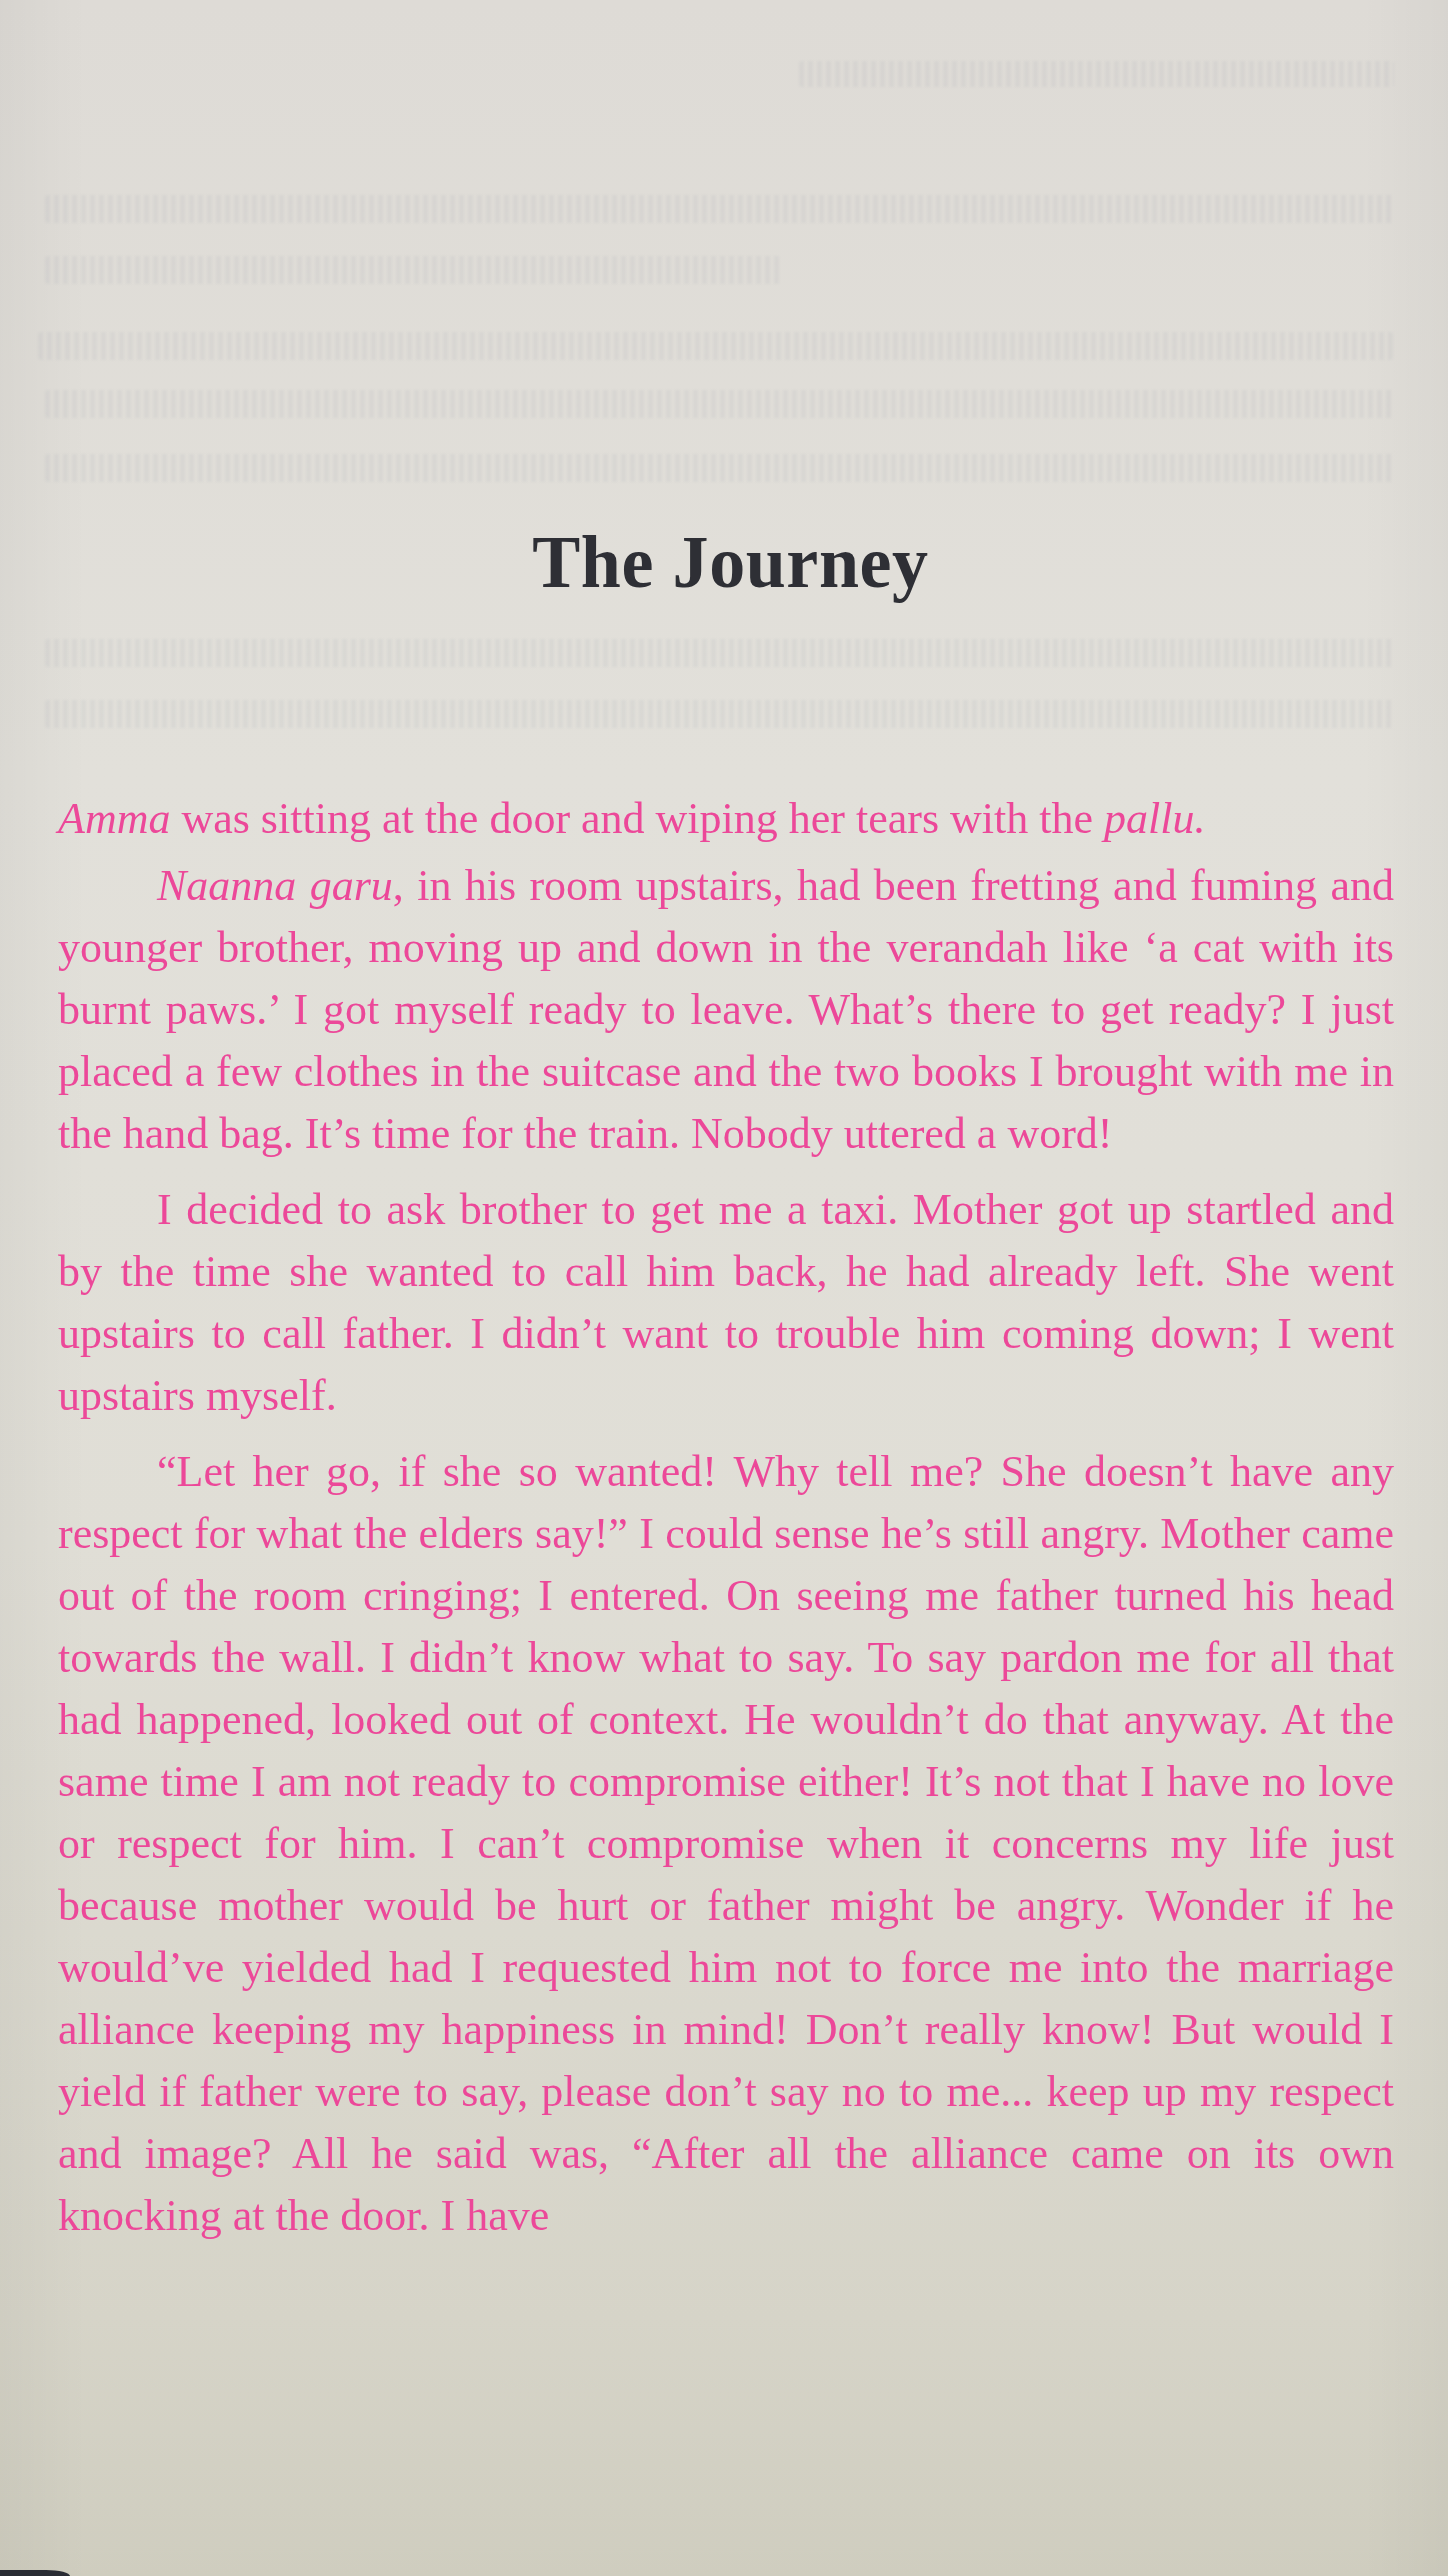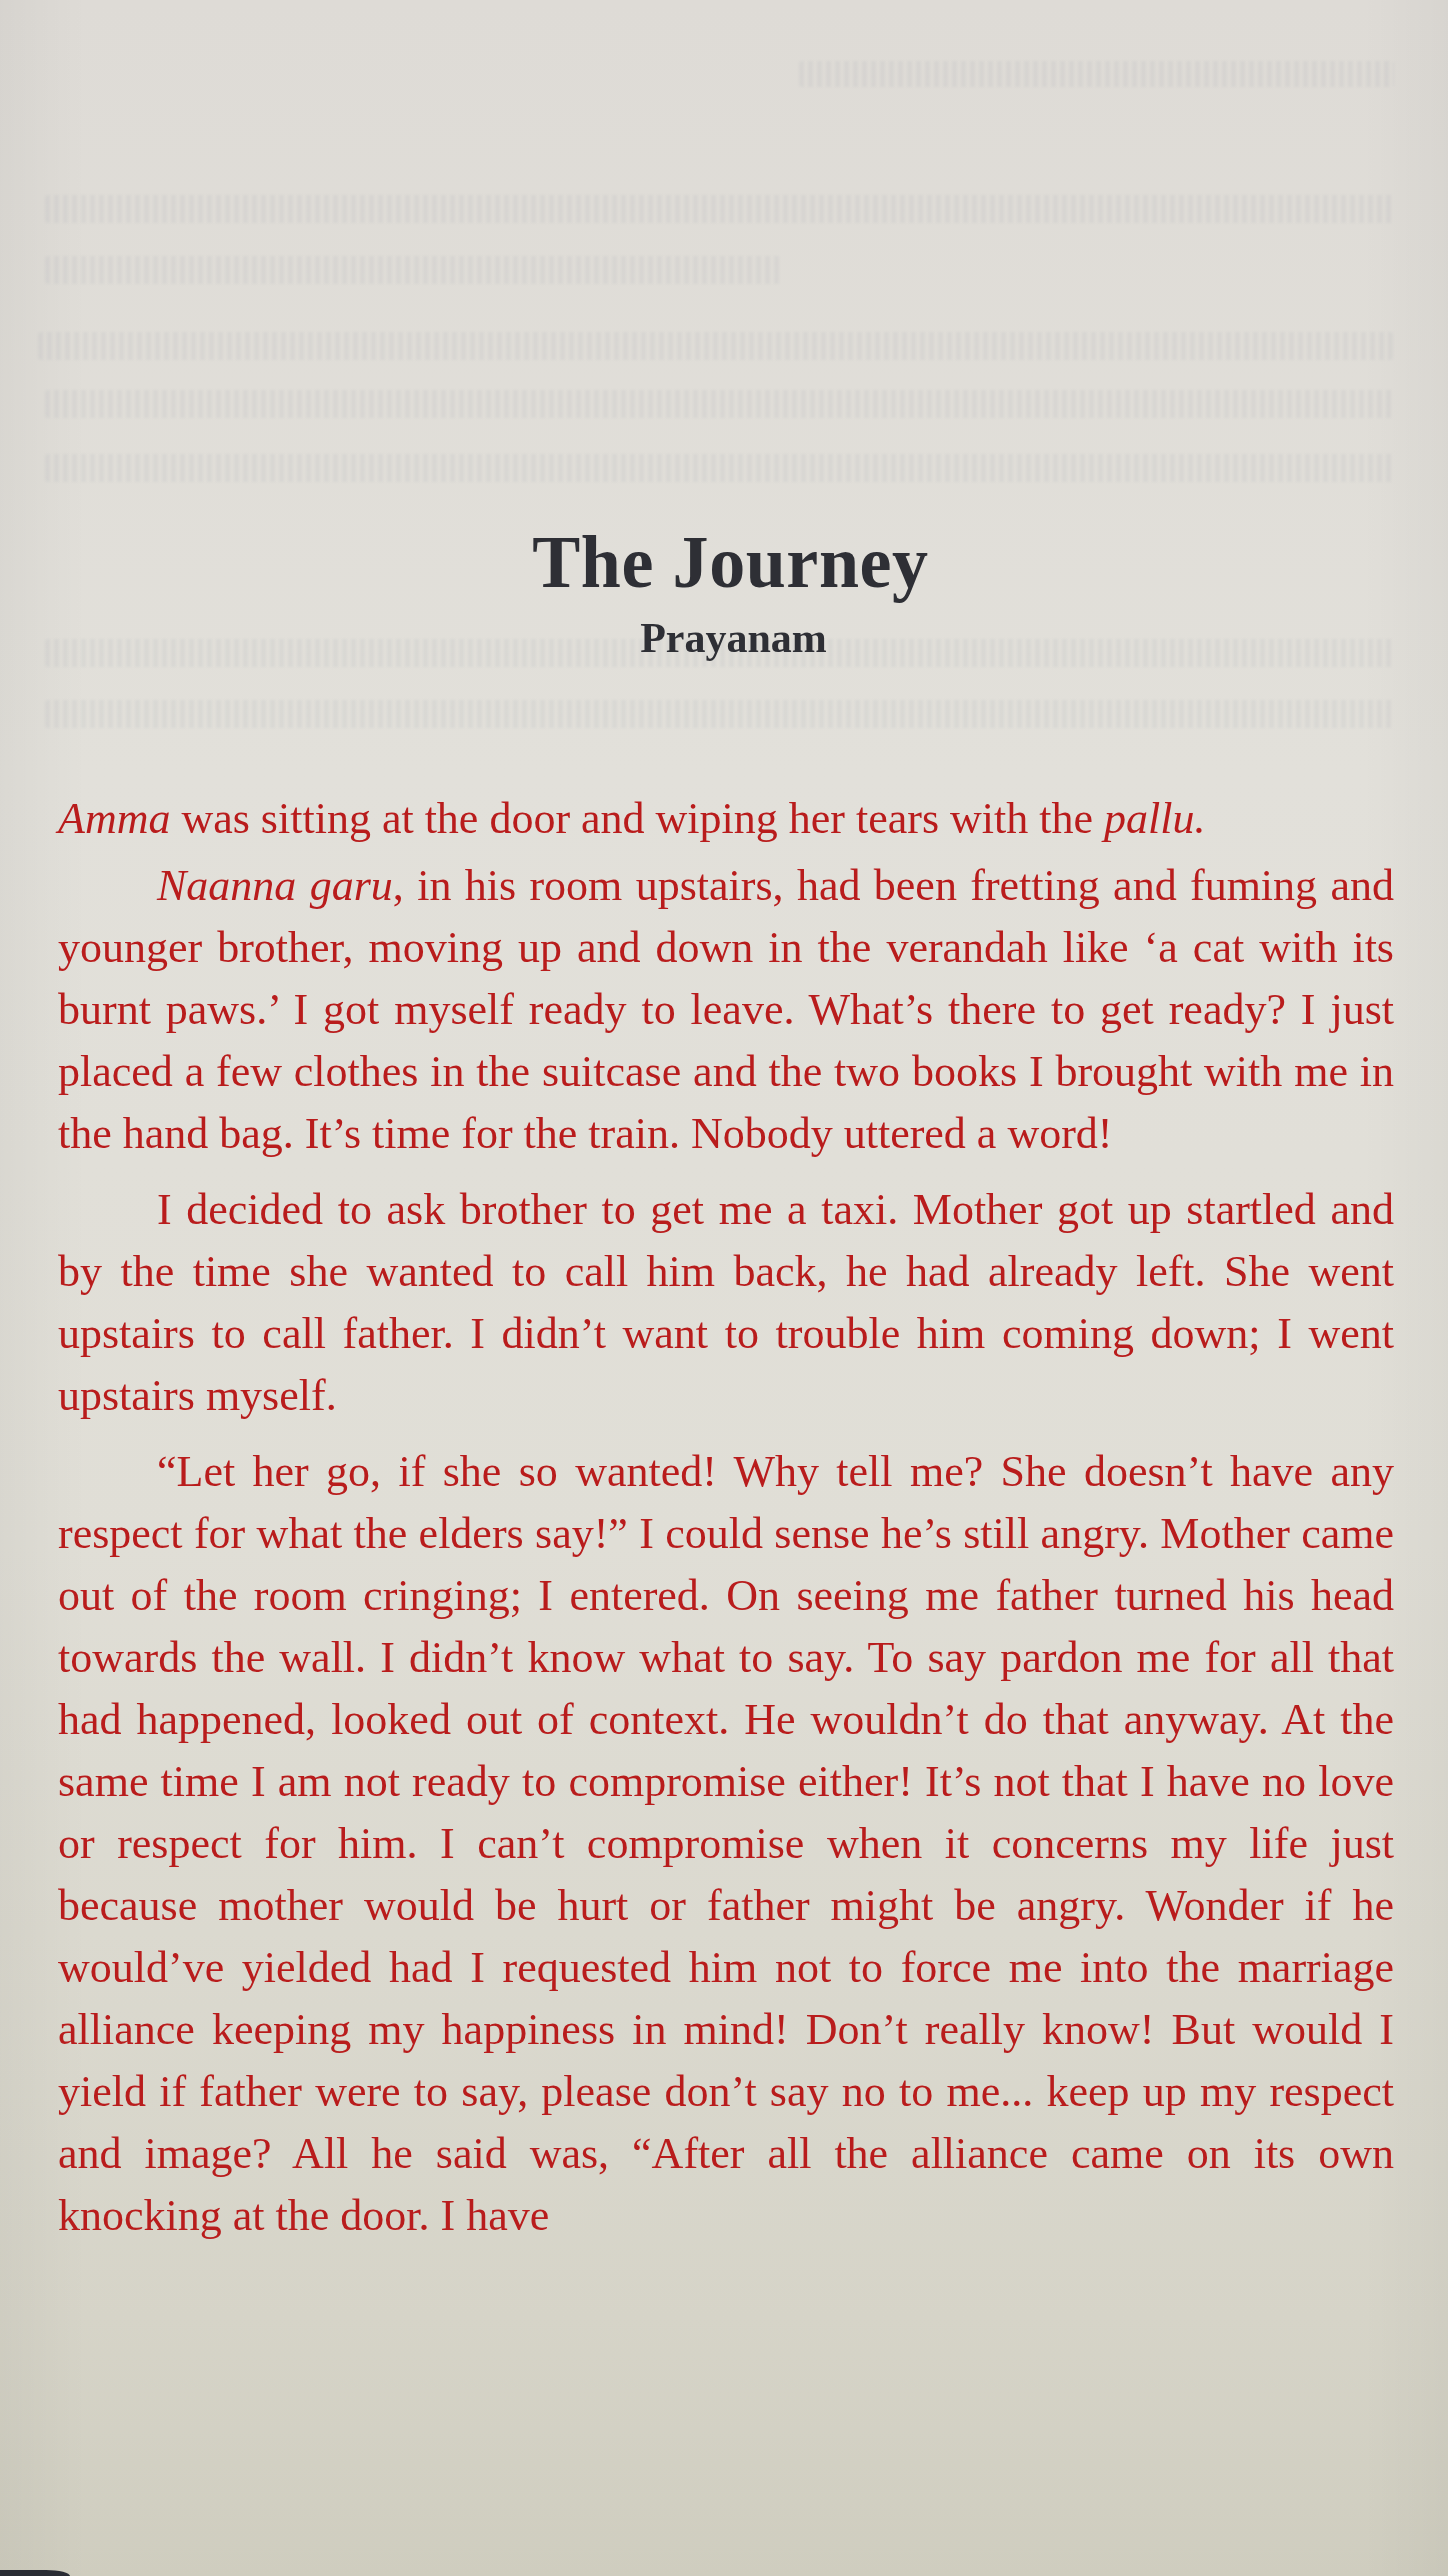--- a/index.html
+++ b/index.html
@@ -74,21 +74,21 @@
     }
 
     .body-text {
       position: absolute;
       top: 788px;
       left: 58px;
       width: 1336px;
       font-size: 44px;
       line-height: 62px;
       text-align: justify;
-      color: #b91c1c;
+      color: #ec4899;
     }
     .para {
       margin: 0 0 14px 0;
       text-indent: 99px;
     }
     .para.no-indent {
       text-indent: 0;
     }
     .para:nth-child(1) { margin-bottom: 5.1px; }
     em { font-style: italic; }
@@ -104,21 +104,20 @@
   <div class="bleed" style="top:256px; left:45px; width:735px;"></div>
   <div class="bleed" style="top:332px; left:38px; width:1355px;"></div>
   <div class="bleed" style="top:390px; left:45px; width:1349px;"></div>
   <div class="bleed" style="top:454px; left:45px; width:1349px;"></div>
   <div class="bleed" style="top:639px; left:45px; width:1349px;"></div>
   <div class="bleed" style="top:700px; left:45px; width:1349px;"></div>
 </div>
 
 <div class="title-block">
   <div class="chapter-title">The Journey</div>
-  <span class="chapter-subtitle">Prayanam</span>
 </div>
 
 <div class="body-text">
   <p class="para no-indent">
     <em>Amma</em><span> was sitting at the door and wiping her tears with the </span><em>pallu.</em>
   </p>
   <p class="para">
     <em>Naanna garu</em><span>, in his room upstairs, had been fretting and fuming and younger brother, moving up and down in the verandah like ‘a cat with its burnt paws.’ I got myself ready to leave. What’s there to get ready? I just placed a few clothes in the suitcase and the two books I brought with me in the hand bag. It’s time for the train. Nobody uttered a word!</span>
   </p>
   <p class="para">

